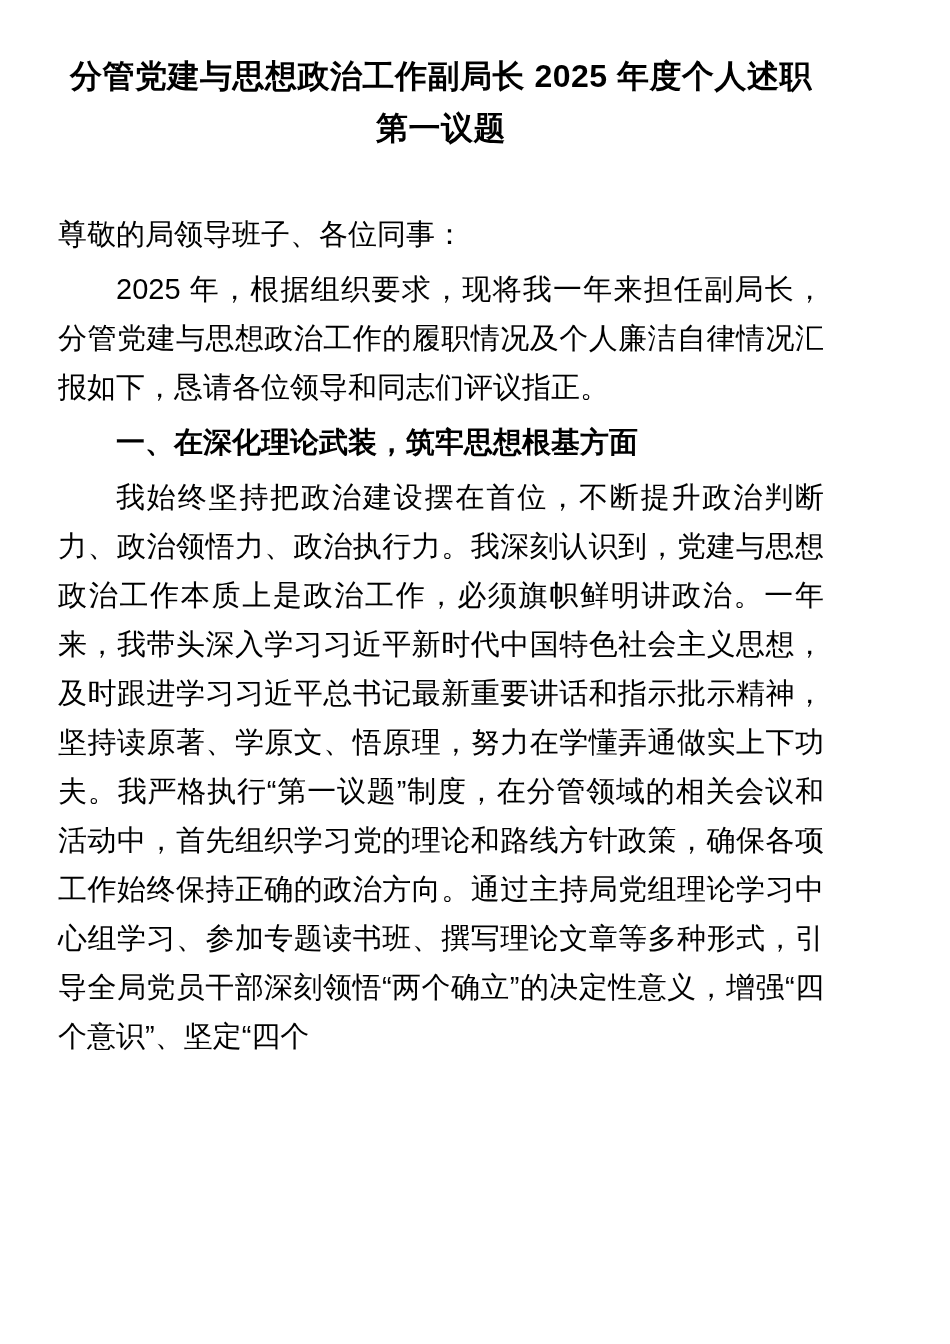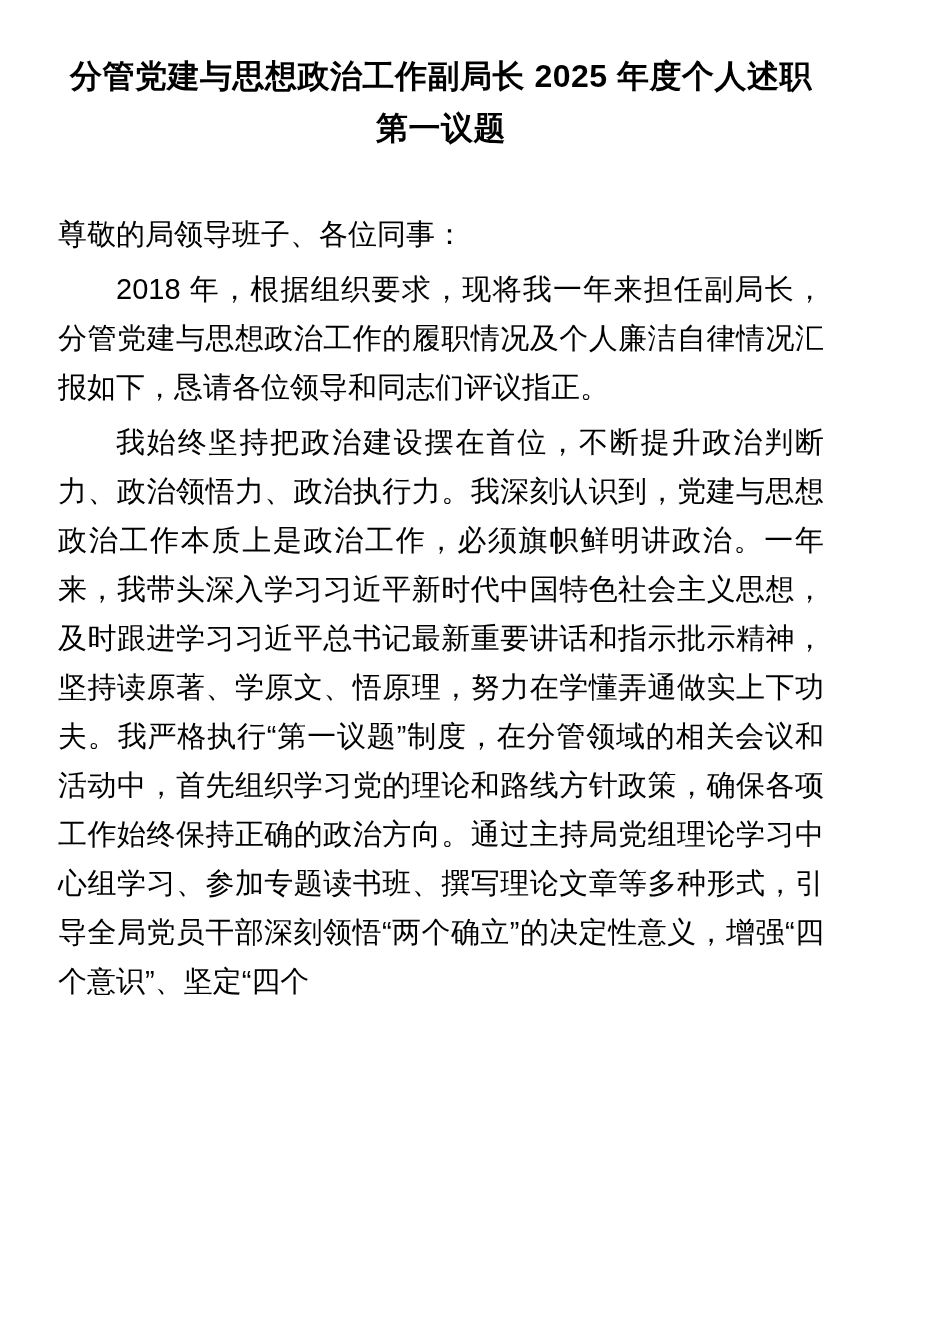--- a/index.html
+++ b/index.html
@@ -49,18 +49,19 @@
 <body>
 
 <div class="doc-page">
   <h1 class="doc-title">
     <span>分管党建与思想政治工作副局长 2025 年度个人述职</span><br>
     <span>第一议题</span>
   </h1>
 
   <p class="doc-para">尊敬的局领导班子、各位同事：</p>
 
-  <p class="doc-para indent">2018 年，根据组织要求，现将我一年来担任副局长，分管党建与思想政治工作的履职情况及个人廉洁自律情况汇报如下，恳请各位领导和同志们评议指正。</p>
+  <p class="doc-para indent">2025 年，根据组织要求，现将我一年来担任副局长，分管党建与思想政治工作的履职情况及个人廉洁自律情况汇报如下，恳请各位领导和同志们评议指正。</p>
 
 
+  <p class="doc-para indent section-heading">一、在深化理论武装，筑牢思想根基方面</p>
 
   <p class="doc-para indent">我始终坚持把政治建设摆在首位，不断提升政治判断力、政治领悟力、政治执行力。我深刻认识到，党建与思想政治工作本质上是政治工作，必须旗帜鲜明讲政治。一年来，我带头深入学习习近平新时代中国特色社会主义思想，及时跟进学习习近平总书记最新重要讲话和指示批示精神，坚持读原著、学原文、悟原理，努力在学懂弄通做实上下功夫。我严格执行“第一议题”制度，在分管领域的相关会议和活动中，首先组织学习党的理论和路线方针政策，确保各项工作始终保持正确的政治方向。通过主持局党组理论学习中心组学习、参加专题读书班、撰写理论文章等多种形式，引导全局党员干部深刻领悟“两个确立”的决定性意义，增强“四个意识”、坚定“四个</p>
 </div>
 
 </body></html>

